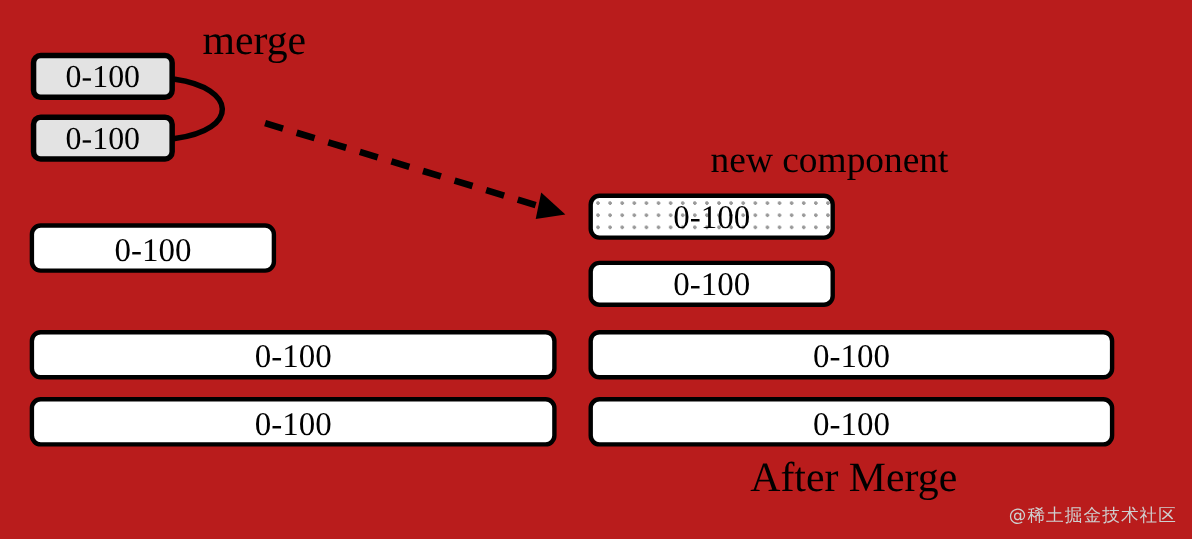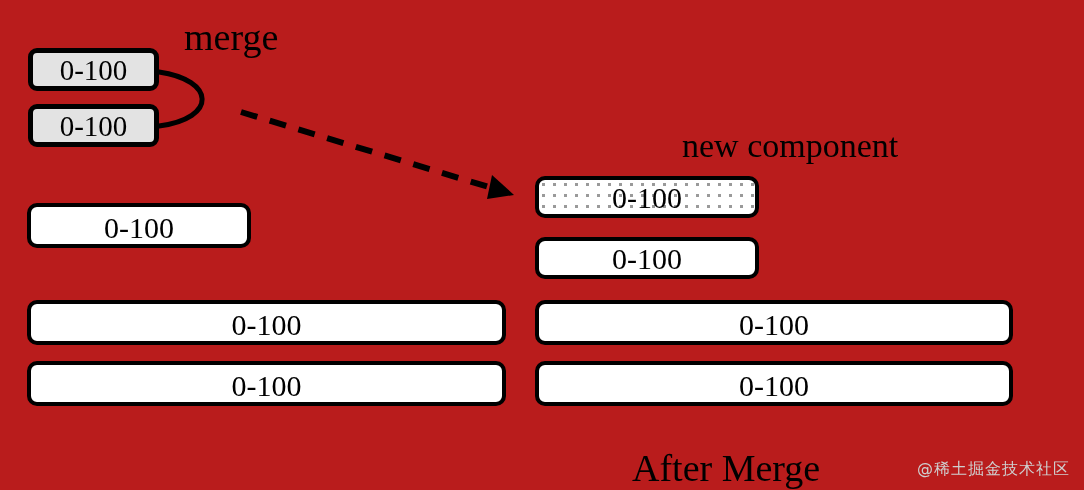--- a/index.html
+++ b/index.html
@@ -111,39 +111,39 @@
 
   <div class="bar" style="left:27px; top:300px; width:479px; height:45px;">
     <span class="bar-label">0-100</span>
   </div>
 
   <div class="bar" style="left:27px; top:361px; width:479px; height:45px;">
     <span class="bar-label">0-100</span>
   </div>
 
 
-  <div class="label label-newcomp" style="left:682px; top:129px;">new component</div>
+  <div class="label label-newcomp" style="left:646px; top:129px;">new component</div>
 
   <div class="bar dotted" style="left:535px; top:176px; width:224px; height:42px;">
     <span class="bar-label">0-100</span>
   </div>
 
   <div class="bar" style="left:535px; top:237px; width:224px; height:42px;">
     <span class="bar-label">0-100</span>
   </div>
 
   <div class="bar" style="left:535px; top:300px; width:478px; height:45px;">
     <span class="bar-label">0-100</span>
   </div>
 
   <div class="bar" style="left:535px; top:361px; width:478px; height:45px;">
     <span class="bar-label">0-100</span>
   </div>
 
-  <div class="label label-caption" style="left:632px; top:415px;margin-top:34px;">After Merge</div>
+  <div class="label label-caption" style="left:682px; top:415px;">After Merge</div>
 
   <svg id="vector-layer" viewBox="0 0 1084 490">
 
     <path d="M 159 72 C 215 80 218 118 159 126" fill="none" stroke="#000000" stroke-width="5" stroke-linecap="round"></path>
 
     <line x1="241" y1="112" x2="492" y2="188" stroke="#000000" stroke-width="6" stroke-dasharray="17 13" stroke-linecap="butt"></line>
     <polygon points="492,175 514,195 487,199" fill="#000000"></polygon>
   </svg>
 
   <div class="watermark">@稀土掘金技术社区</div>

